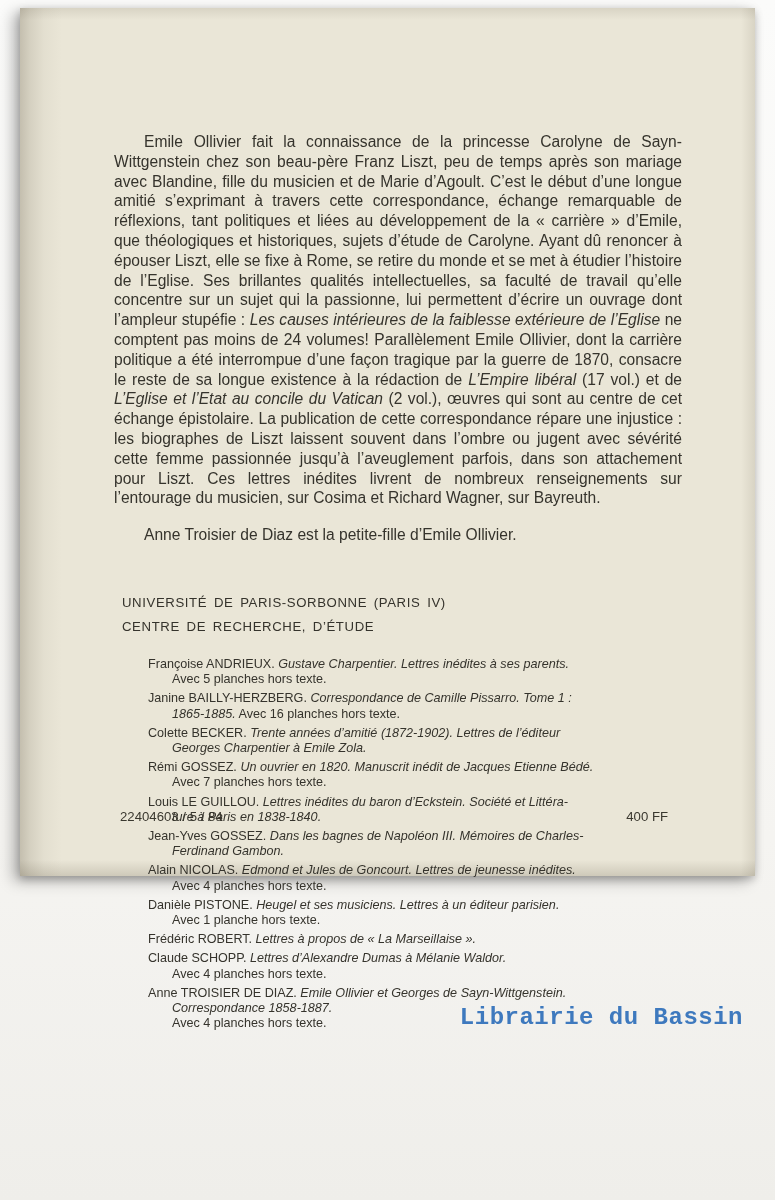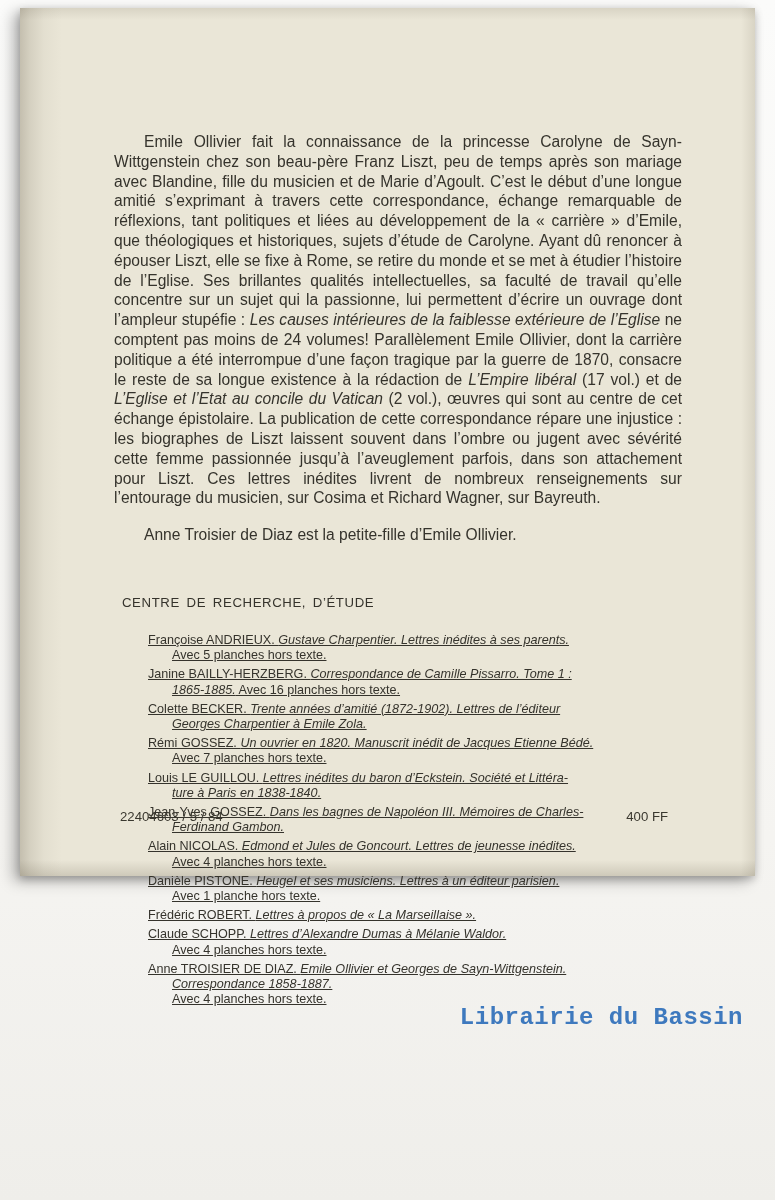--- a/index.html
+++ b/index.html
@@ -62,21 +62,20 @@
     list-style: none;
     margin: 18px 0 0 34px;
     padding: 0;
     font-size: 12.6px;
     line-height: 15.2px;
   }
   .biblio li {
     padding-left: 24px;
     text-indent: -24px;
     margin-bottom: 4px;
-    text-decoration: underline;
   }
   .it {
     font-style: italic;
   }
   .footer {
     position: absolute;
     left: 0;
     right: 0;
     bottom: 52px;
     padding: 0 87px 0 100px;
@@ -102,20 +101,21 @@
 <body>
 
 <div class="book">
   <div class="content">
 
     <p class="blurb"><span>Emile Ollivier fait la connaissance de la princesse Carolyne de Sayn-Wittgenstein chez son beau-père Franz Liszt, peu de temps après son mariage avec Blandine, fille du musicien et de Marie d’Agoult. C’est le début d’une longue amitié s’exprimant à travers cette correspondance, échange remarquable de réflexions, tant politiques et liées au développement de la « carrière » d’Emile, que théologiques et historiques, sujets d’étude de Carolyne. Ayant dû renoncer à épouser Liszt, elle se fixe à Rome, se retire du monde et se met à étudier l’histoire de l’Eglise. Ses brillantes qualités intellectuelles, sa faculté de travail qu’elle concentre sur un sujet qui la passionne, lui permettent d’écrire un ouvrage dont l’ampleur stupéfie : </span><span class="it">Les causes intérieures de la faiblesse extérieure de l’Eglise</span><span> ne comptent pas moins de 24 volumes! Parallèlement Emile Ollivier, dont la carrière politique a été interrompue d’une façon tragique par la guerre de 1870, consacre le reste de sa longue existence à la rédaction de </span><span class="it">L’Empire libéral</span><span> (17 vol.) et de </span><span class="it">L’Eglise et l’Etat au concile du Vatican</span><span> (2 vol.), œuvres qui sont au centre de cet échange épistolaire. La publication de cette correspondance répare une injustice : les biographes de Liszt laissent souvent dans l’ombre ou jugent avec sévérité cette femme passionnée jusqu’à l’aveuglement parfois, dans son attachement pour Liszt. Ces lettres inédites livrent de nombreux renseignements sur l’entourage du musicien, sur Cosima et Richard Wagner, sur Bayreuth.</span></p>
 
     <p class="author-note">Anne Troisier de Diaz est la petite-fille d’Emile Ollivier.</p>
 
     <div class="institution">
+      <div>UNIVERSITÉ DE PARIS-SORBONNE (PARIS IV)</div>
       <div>CENTRE DE RECHERCHE, D’ÉTUDE</div>
     </div>
 
     <ul class="biblio">
       <li><span>Françoise ANDRIEUX. </span><span class="it">Gustave Charpentier. Lettres inédites à ses parents.</span><br><span>Avec 5 planches hors texte.</span></li>
       <li><span>Janine BAILLY-HERZBERG. </span><span class="it">Correspondance de Camille Pissarro. Tome 1 :</span><br><span class="it">1865-1885.</span><span> Avec 16 planches hors texte.</span></li>
       <li><span>Colette BECKER. </span><span class="it">Trente années d’amitié (1872-1902). Lettres de l’éditeur</span><br><span class="it">Georges Charpentier à Emile Zola.</span></li>
       <li><span>Rémi GOSSEZ. </span><span class="it">Un ouvrier en 1820. Manuscrit inédit de Jacques Etienne Bédé.</span><br><span>Avec 7 planches hors texte.</span></li>
       <li><span>Louis LE GUILLOU. </span><span class="it">Lettres inédites du baron d’Eckstein. Société et Littéra-</span><br><span class="it">ture à Paris en 1838-1840.</span></li>
       <li><span>Jean-Yves GOSSEZ. </span><span class="it">Dans les bagnes de Napoléon III. Mémoires de Charles-</span><br><span class="it">Ferdinand Gambon.</span></li>

